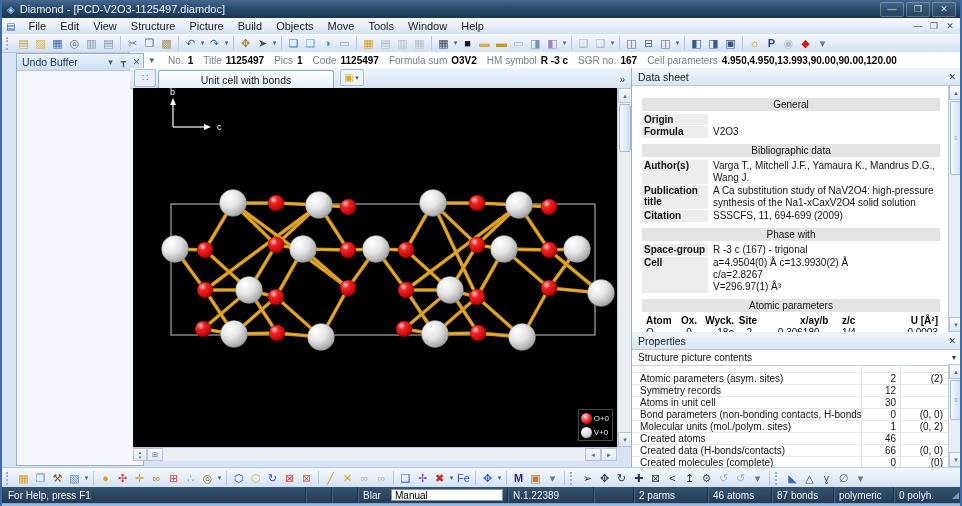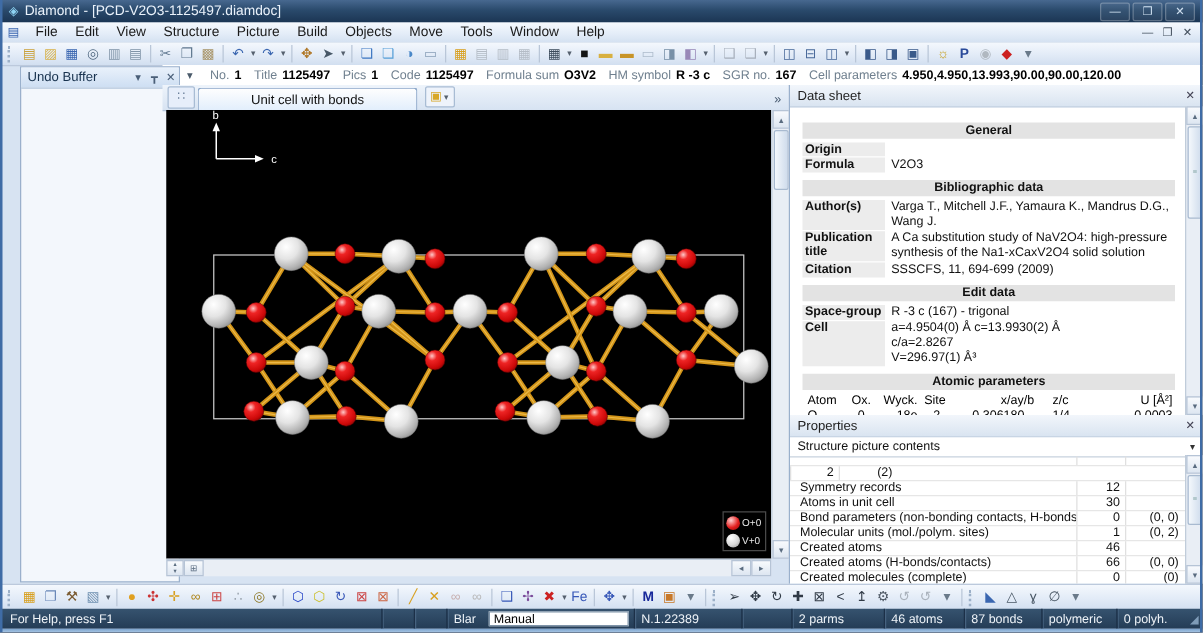--- a/index.html
+++ b/index.html
@@ -89,28 +89,28 @@
   #hscroll .spin{flex-direction:column;font-size:5px;line-height:5px;width:12px;}
   #hscroll .sb-track{flex:1;}
 
   
   .panel-header{height:17px;background:linear-gradient(#f2f6fb,#d9e4f1);border-bottom:1px solid #b9c9dd;
     display:flex;align-items:center;font-size:10.5px;color:#222;padding:0 6px;}
   .panel-header .close{margin-left:auto;color:#445;font-size:9px;}
   #datasheet{position:absolute;left:631px;top:68px;width:331px;height:264px;background:#fff;
     border-left:1px solid #9ab0cc;box-sizing:border-box;overflow:hidden;}
   #ds-body{position:absolute;left:0;top:17px;right:14px;bottom:0;overflow:hidden;padding-top:7px;font-size:10px;}
-  .ds-strip{margin:6px 8px 3px 10px;background:#e3e3e3;text-align:center;font-weight:bold;
+  .ds-strip{margin:6px 8px 3px 10px;background:#e3e3e3;text-align:center;font-weight:normal;
     font-size:10px;padding:1px 0;color:#111;}
   .ds-row{display:flex;margin:0 8px 1px 10px;}
   .ds-label{width:62px;background:#ececec;font-weight:bold;padding:0 2px;flex:none;color:#111;}
   .ds-value{flex:1;padding-left:5px;color:#111;}
   .ds-line{line-height:12px;}
   .at-row{display:flex;margin:0 8px 0 10px;line-height:12px;}
-  .at-head{font-weight:normal;}
+  .at-head{font-weight:bold;}
   .at-c{flex:none;}
   .at-c0{width:32px;padding-left:4px;}
   .at-c1{width:22px;text-align:center;}
   .at-c2{width:34px;text-align:right;}
   .at-c3{width:28px;text-align:center;}
   .at-c4{width:52px;text-align:right;}
   .at-c5{width:26px;padding-left:0;}
   .at-c6{width:48px;padding-left:2px;}
   .at-c7{width:48px;text-align:right;}
   .panel-sb{position:absolute;right:0;width:14px;background:#e9eef5;border-left:1px solid #c0ccda;
@@ -515,21 +515,21 @@
           <div class="ds-value">
             <div class="ds-line">A Ca substitution study of NaV2O4: high-pressure synthesis of the Na1-xCaxV2O4 solid solution</div>
           </div>
         </div>
         <div class="ds-row">
           <div class="ds-label">Citation</div>
           <div class="ds-value">
             <div class="ds-line">SSSCFS, 11, 694-699 (2009)</div>
           </div>
         </div>
-        <div class="ds-strip">Edit data</div>
+        <div class="ds-strip">Phase with</div>
         <div class="ds-row">
           <div class="ds-label">Space-group</div>
           <div class="ds-value">
             <div class="ds-line">R -3 c (167) - trigonal</div>
           </div>
         </div>
         <div class="ds-row">
           <div class="ds-label">Cell</div>
           <div class="ds-value">
             <div class="ds-line">a=4.9504(0) Å c=13.9930(2) Å</div>
@@ -576,20 +576,21 @@
       <span>Structure picture contents</span>
       <span class="dd2">▾</span>
     </div>
     <div id="props-table">
         <div class="prop-row prop-row-blank">
           <div class="prop-label"></div>
           <div class="prop-v1"></div>
           <div class="prop-v2"></div>
         </div>
         <div class="prop-row">
+          <div class="prop-label">Atomic parameters (asym. sites)</div>
           <div class="prop-v1">2</div>
           <div class="prop-v2">(2)</div>
         </div>
         <div class="prop-row">
           <div class="prop-label">Symmetry records</div>
           <div class="prop-v1">12</div>
           <div class="prop-v2"></div>
         </div>
         <div class="prop-row">
           <div class="prop-label">Atoms in unit cell</div>
@@ -605,21 +606,21 @@
           <div class="prop-label">Molecular units (mol./polym. sites)</div>
           <div class="prop-v1">1</div>
           <div class="prop-v2">(0, 2)</div>
         </div>
         <div class="prop-row">
           <div class="prop-label">Created atoms</div>
           <div class="prop-v1">46</div>
           <div class="prop-v2"></div>
         </div>
         <div class="prop-row">
-          <div class="prop-label">Created atoms (H-bonds/contacts)</div>
+          <div class="prop-label">Created data (H-bonds/contacts)</div>
           <div class="prop-v1">66</div>
           <div class="prop-v2">(0, 0)</div>
         </div>
         <div class="prop-row">
           <div class="prop-label">Created molecules (complete)</div>
           <div class="prop-v1">0</div>
           <div class="prop-v2">(0)</div>
         </div>
       </div>
   </div>

